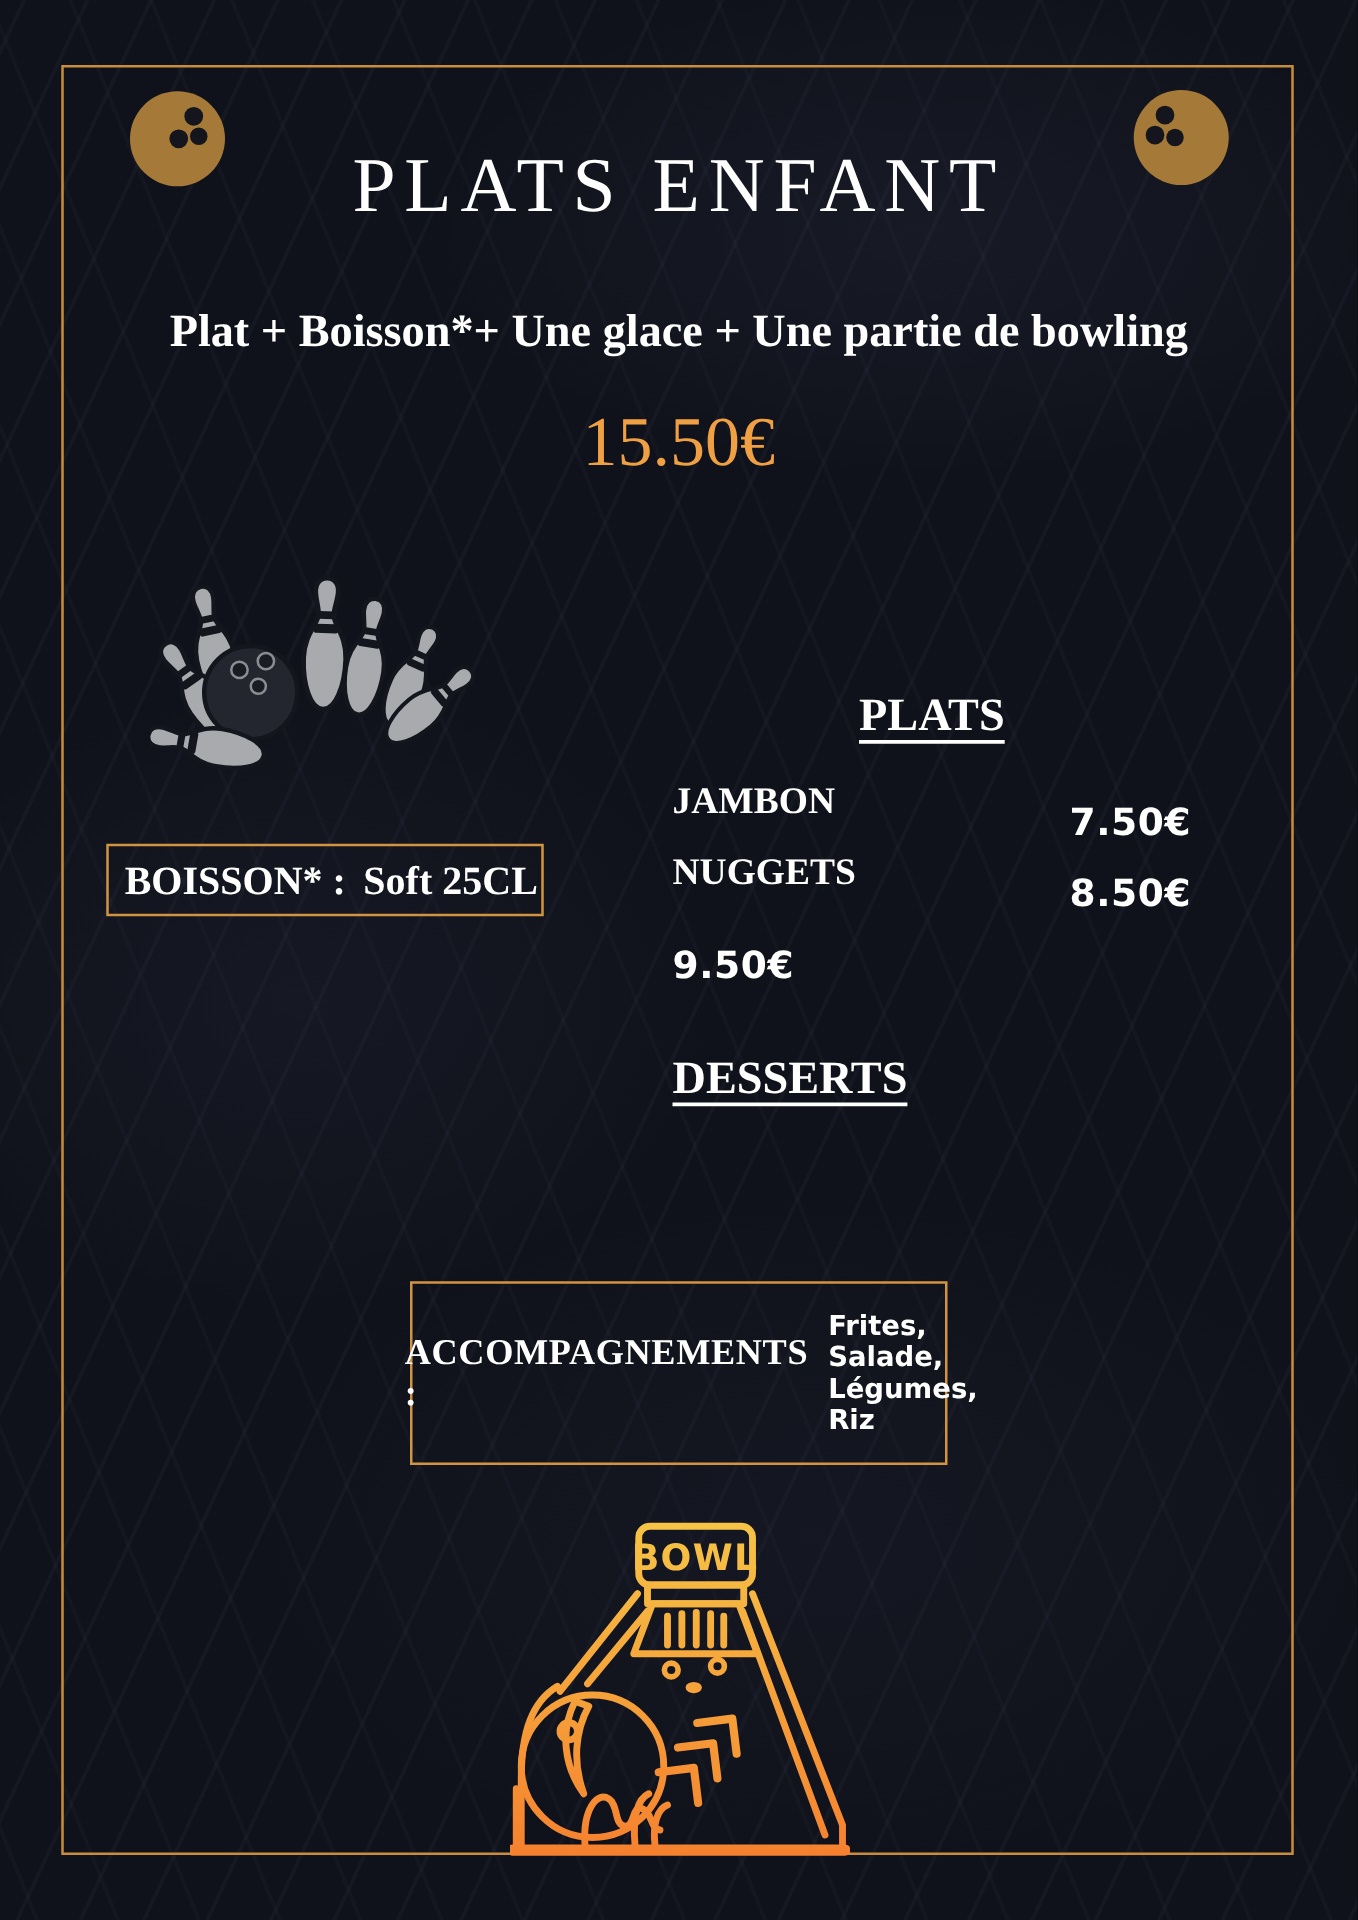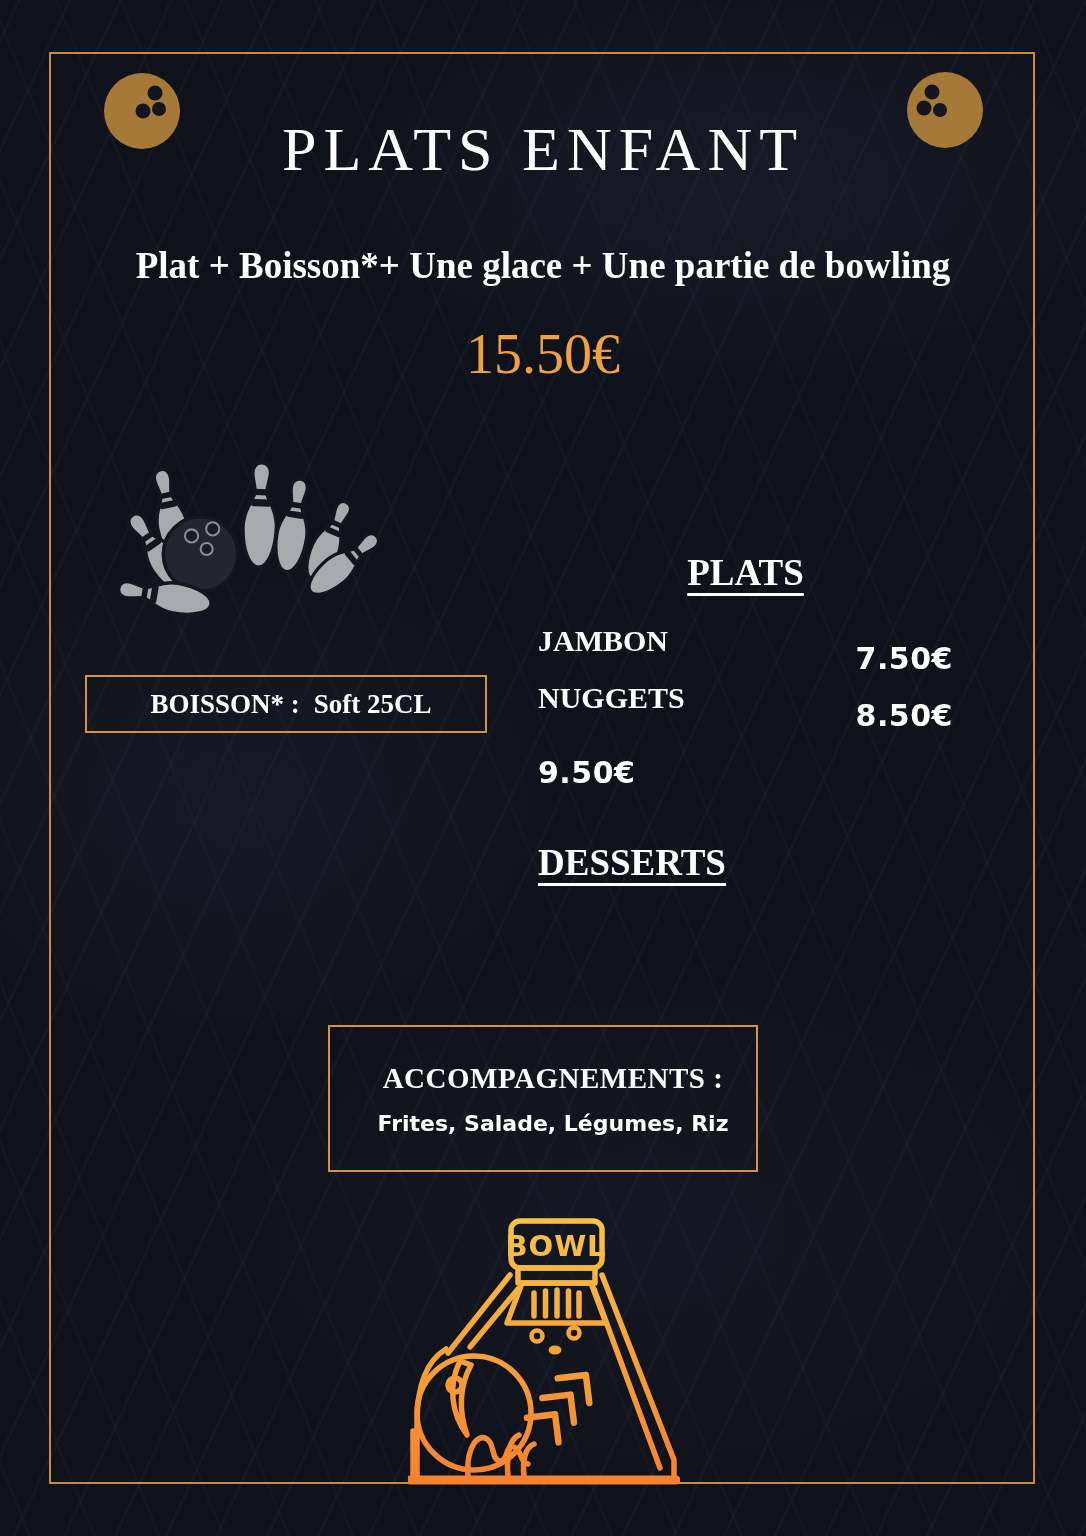--- a/index.html
+++ b/index.html
@@ -40,24 +40,24 @@
   .combo{
     position:absolute;left:0;top:244px;width:1086px;
     text-align:center;font-size:37px;font-weight:700;color:#ffffff;
   }
   .combo-price{
     position:absolute;left:0;top:322px;width:1086px;
     text-align:center;font-size:56px;font-weight:400;color:#efa042;
   }
   .pins-illustration{position:absolute;left:120px;top:455px;width:260px;height:180px;}
   .boisson-box{
-    position:absolute;left:85px;top:675px;width:402px;height:58px;
+    position:absolute;left:85px;top:675px;width:350px;height:58px;
     border:2px solid #d29440;box-sizing:border-box;
     display:flex;align-items:center;justify-content:center;gap:14px;
-    font-size:27px;font-weight:700;color:#ffffff;padding-left:10px;
+    font-size:32px;font-weight:700;color:#ffffff;padding-left:10px;
   }
   .menu-col{position:absolute;left:538px;width:415px;}
   .menu-col.plats{top:550px;text-align:center;}
   .menu-col.desserts{top:840px;}
   .menu-heading{
     font-size:37px;font-weight:700;color:#ffffff;
     text-decoration:underline;text-underline-offset:8px;text-decoration-thickness:3px;
     margin:0 0 16px 0;line-height:1.25;
   }
   .menu-row{
@@ -65,21 +65,21 @@
     height:57px;
   }
   .item-name{font-size:30px;font-weight:700;color:#ffffff;}
   .item-price{
     font-family:"DejaVu Sans", sans-serif;
     font-size:30px;font-weight:700;color:#ffffff;letter-spacing:0.5px;margin-top:35px;
   }
   .accomp-box{
     position:absolute;left:328px;top:1025px;width:430px;height:147px;
     border:2px solid #d29440;box-sizing:border-box;
-    display:flex;flex-direction:column;align-items:center;justify-content:center;gap:16px;padding-left:20px;
+    display:flex;align-items:center;justify-content:center;gap:16px;padding-left:20px;
   }
   .accomp-heading{font-size:29px;font-weight:700;color:#ffffff;letter-spacing:0.5px;}
   .accomp-line{
     font-family:"DejaVu Sans", sans-serif;
     font-size:22px;font-weight:700;color:#ffffff;
   }
   .lane-illustration{position:absolute;left:408px;top:1213px;width:272px;height:278px;}
   .lane-sign-text{
     font-family:"DejaVu Sans", sans-serif;
     font-weight:700;font-size:29px;letter-spacing:1px;

